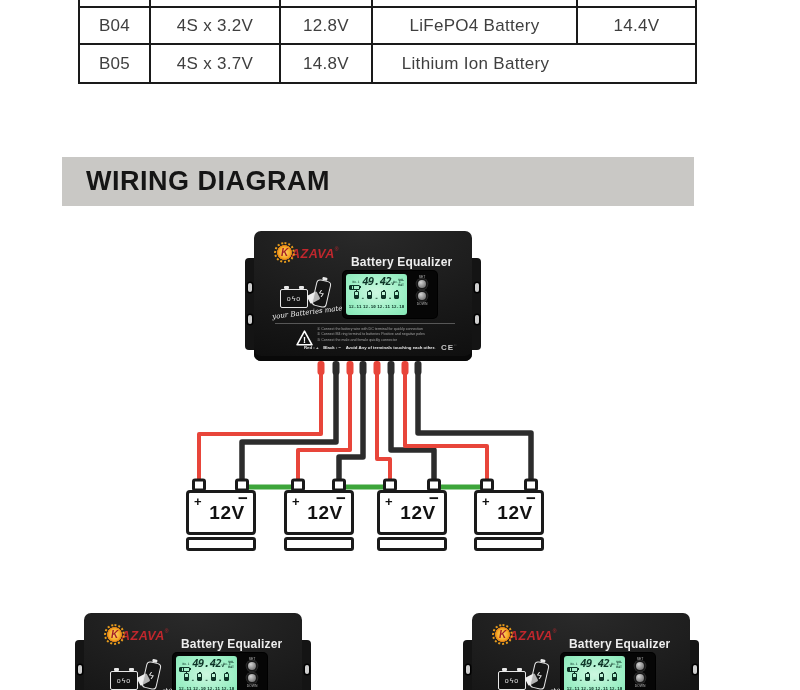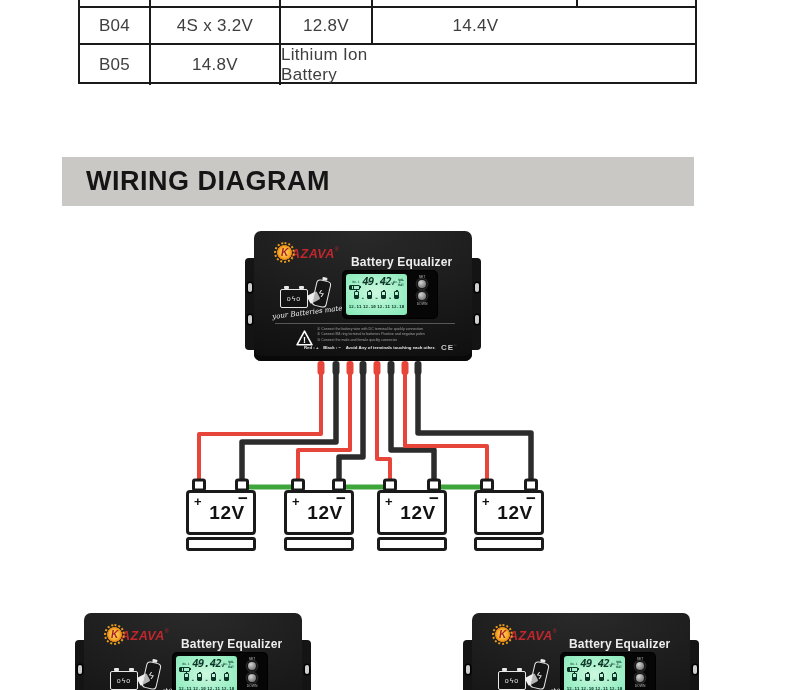--- a/index.html
+++ b/index.html
@@ -101,24 +101,26 @@
       <div class="td"></div>
         <div class="td"></div>
         <div class="td"></div>
         <div class="td"></div>
         <div class="td"></div>
     </div>
     <div class="tr rowfull">
       <div class="td">B04</div>
       <div class="td">4S x 3.2V</div>
       <div class="td">12.8V</div>
+      <div class="td">LiFePO4 Battery</div>
       <div class="td">14.4V</div>
     </div>
     <div class="tr rowfull">
       <div class="td">B05</div>
+      <div class="td">4S x 3.7V</div>
       <div class="td">14.8V</div>
       <div class="td">Lithium Ion Battery</div>
     </div>
   </div>
 
   <div class="banner">
     <h2>WIRING DIAGRAM</h2>
   </div>
 
   <div class="device-mount mount-main">

